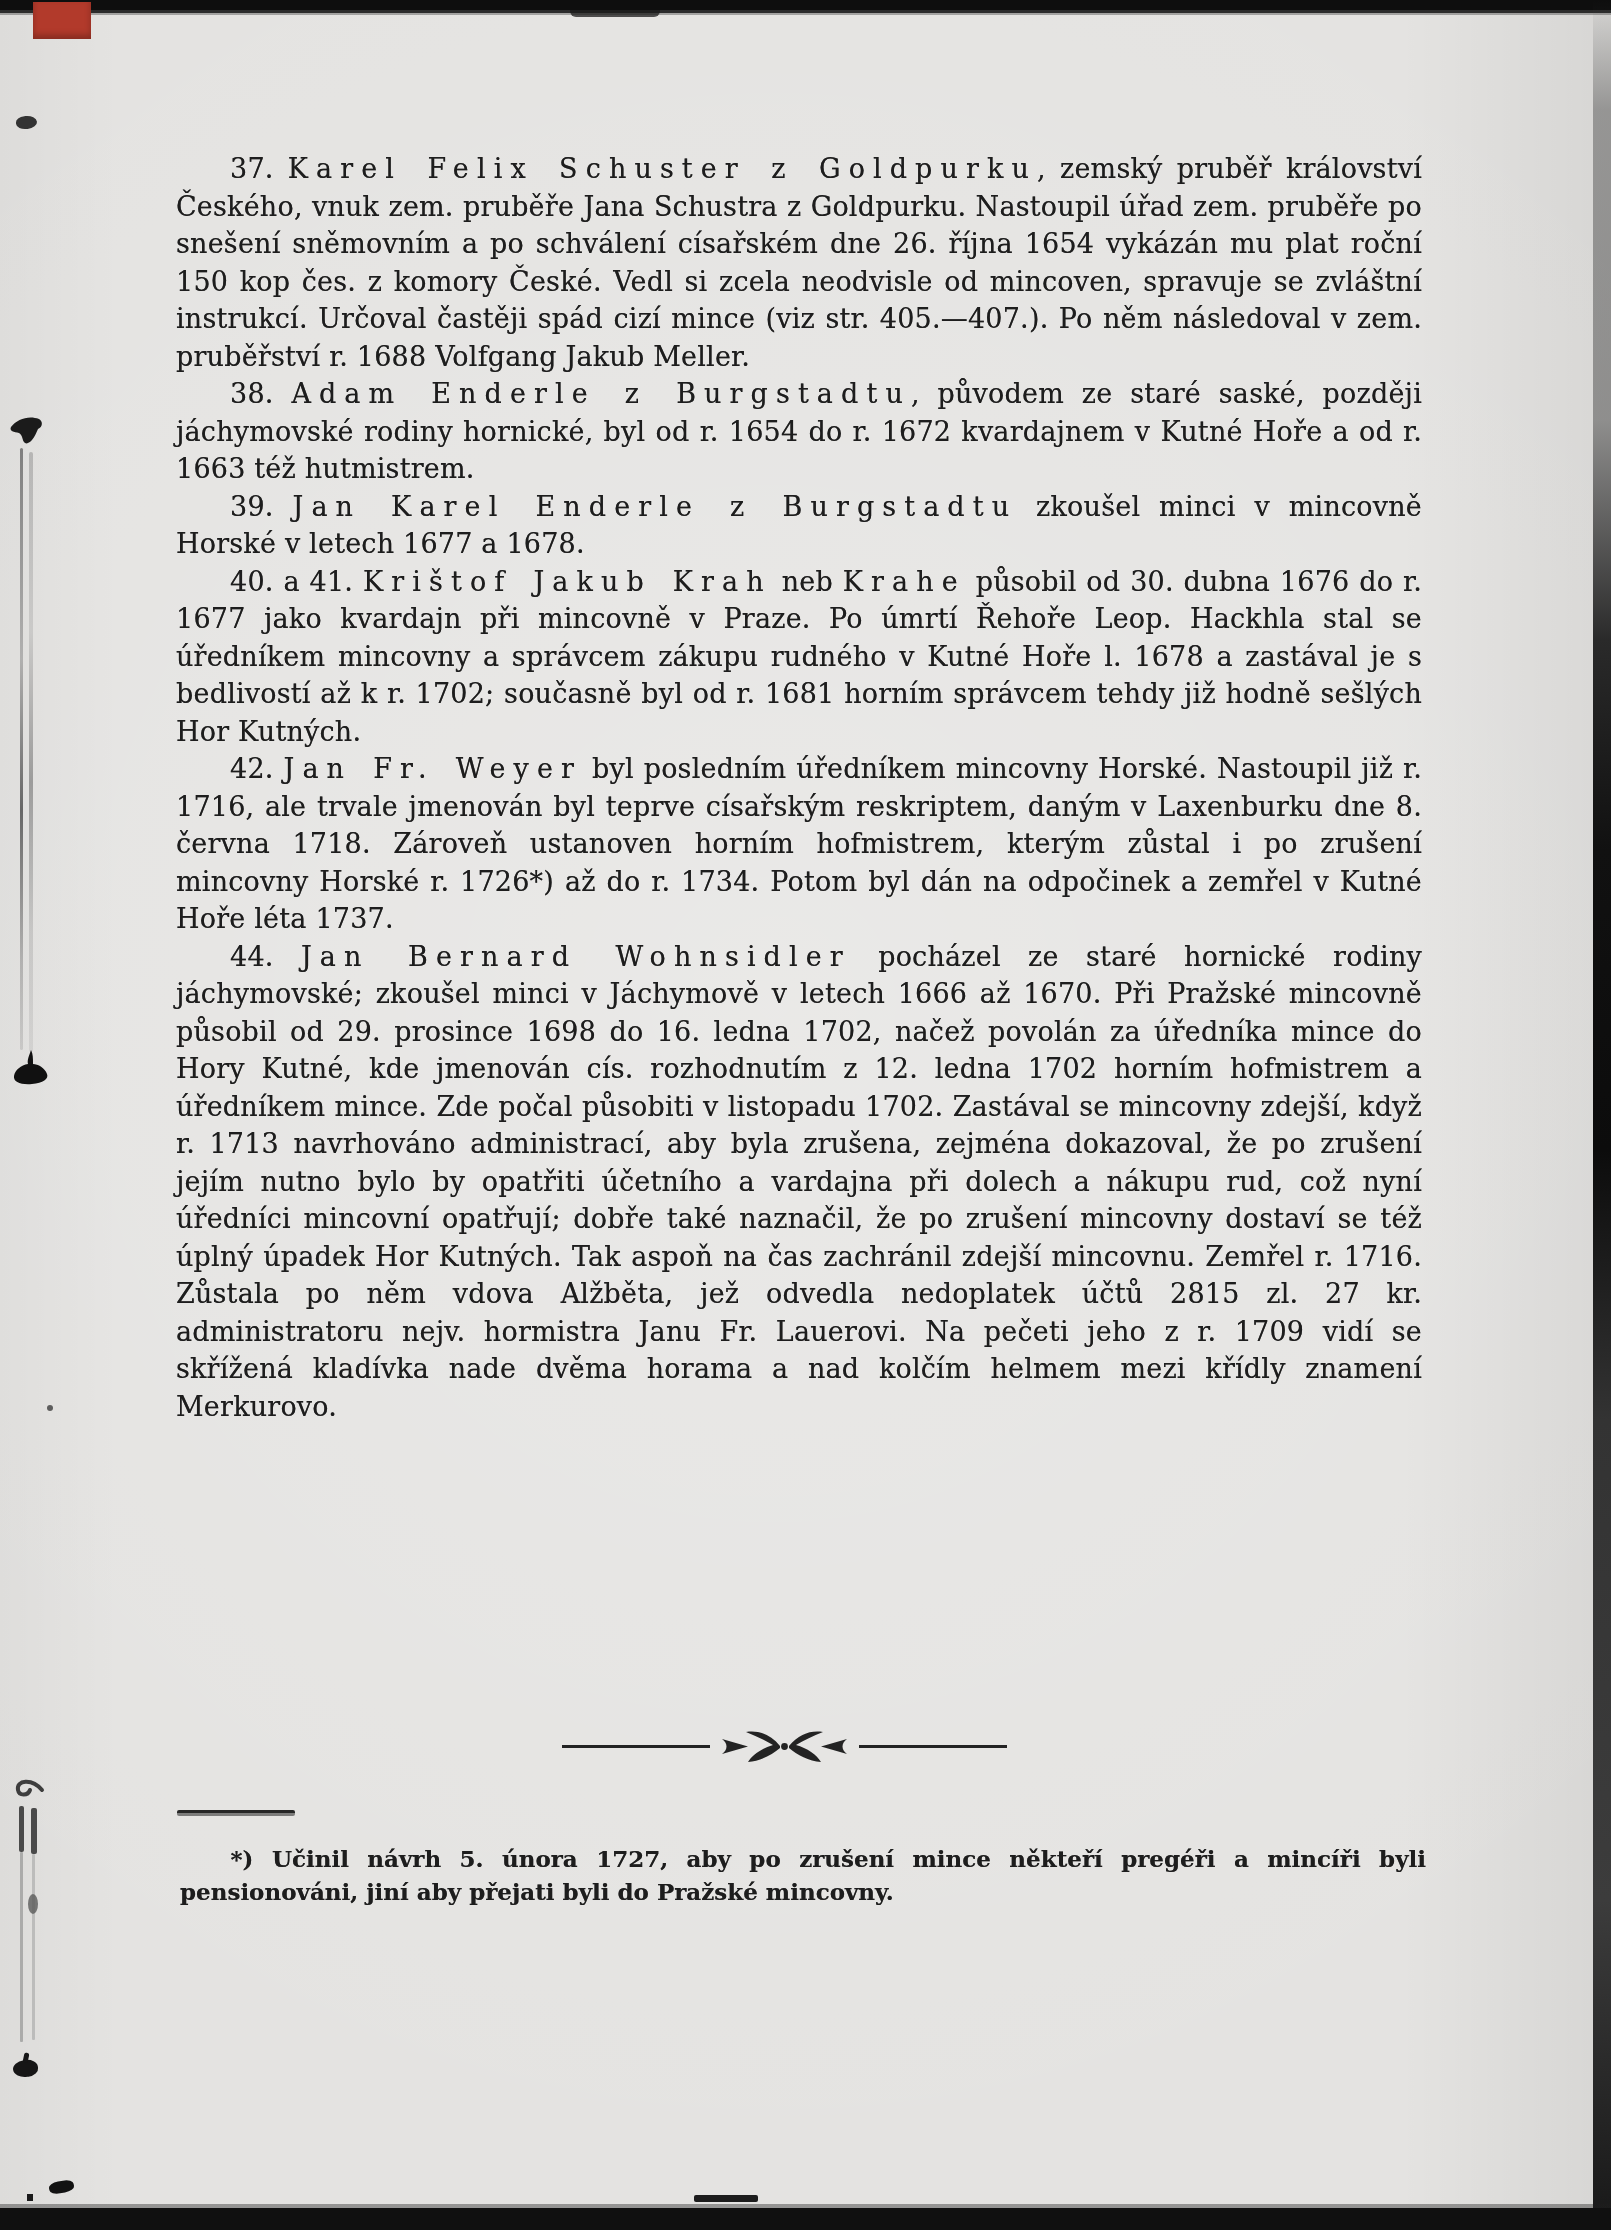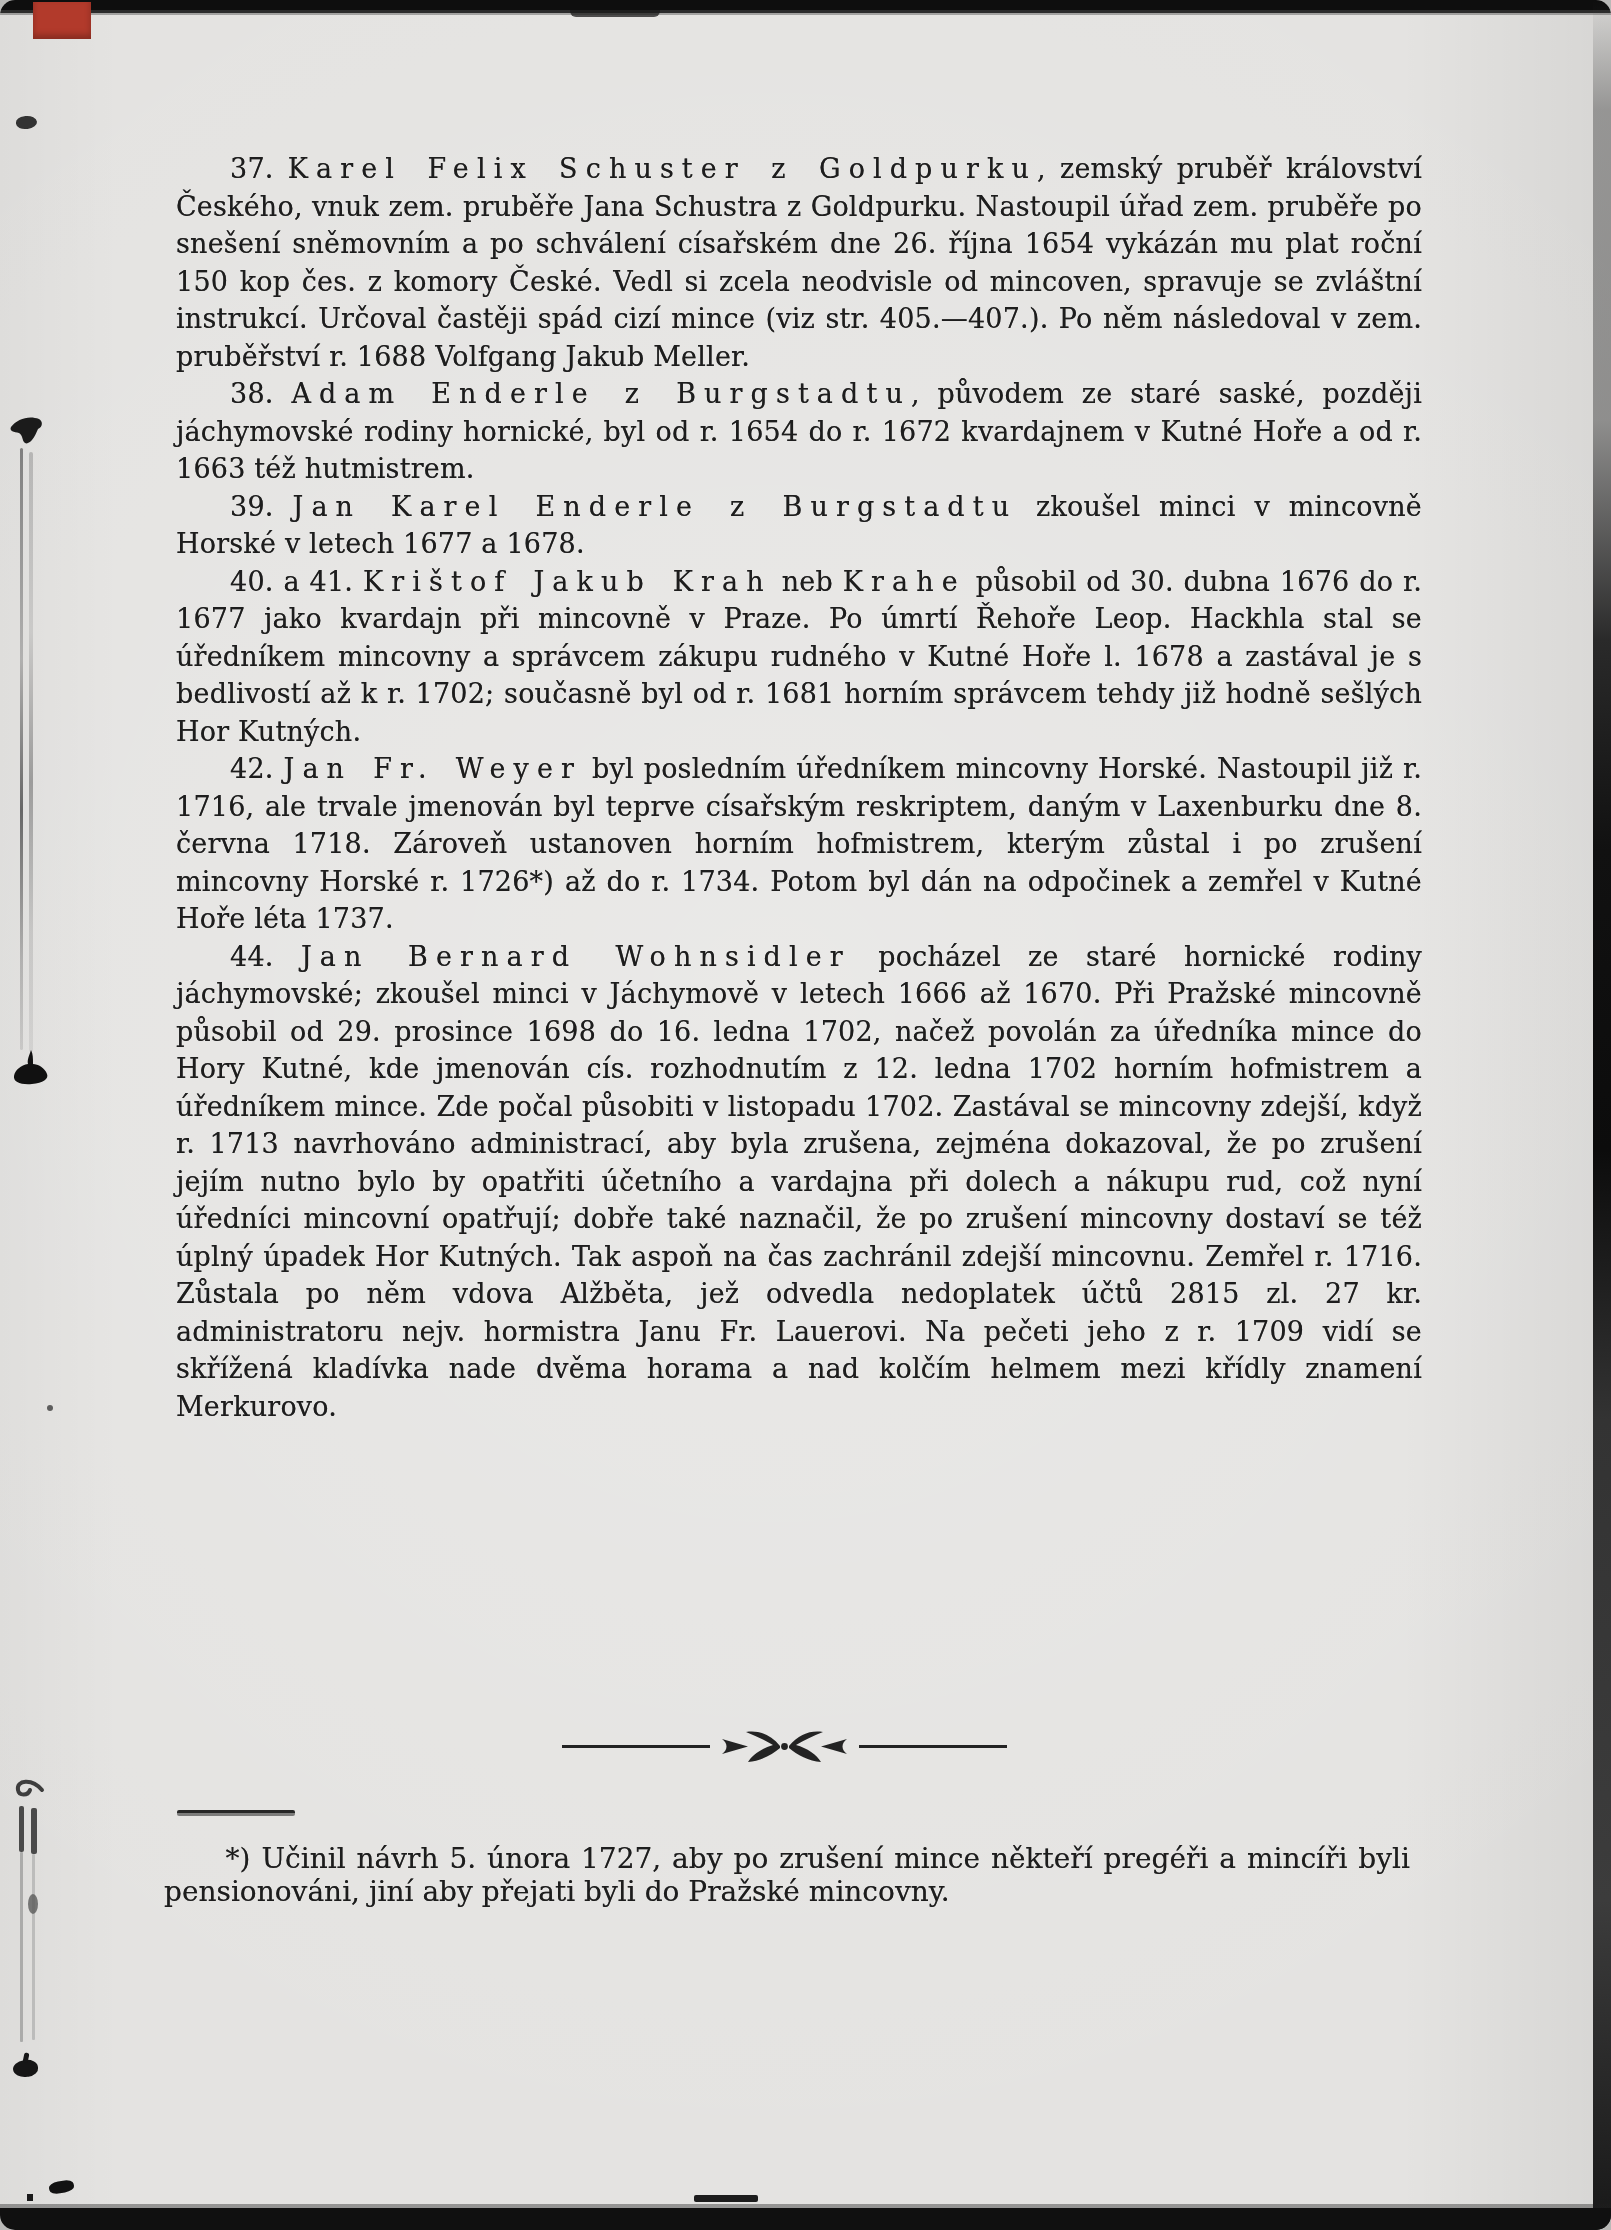--- a/index.html
+++ b/index.html
@@ -14,21 +14,20 @@
     position:relative;
     width:1611px;height:2230px;
     margin:0 auto;
     background:
       radial-gradient(ellipse 120% 90% at 48% 45%, rgba(255,255,255,.22), rgba(0,0,0,0) 60%),
       linear-gradient(to right, rgba(0,0,0,.03), rgba(0,0,0,0) 120px, rgba(0,0,0,0) 1400px, rgba(0,0,0,.06)),
       var(--paper);
     overflow:hidden;
     font-family:"DejaVu Serif","Liberation Serif",serif;
     color:var(--ink);
-    border-radius:15px;
   }
 
   
   .text-column{
     position:absolute;left:176px;top:150px;width:1246px;
     font-size:27px;line-height:37.5px;
     text-align:justify;
     text-shadow:0 0 .5px rgba(20,20,20,.65);
     letter-spacing:.2px;
   }
@@ -39,24 +38,25 @@
   .ornament{position:absolute;left:562px;top:1730px;width:445px;height:34px;color:#232323;}
   .ornament svg{display:block;}
 
   
   .footnote-rule{
     position:absolute;left:177px;top:1810px;width:118px;height:6px;
     background:linear-gradient(to bottom,#262626 0 3px, rgba(38,38,38,.55) 3px 6px);
     border-radius:2px;
   }
   .footnote{
-    position:absolute;left:164px;top:1842px;width:1246px;
-    font-size:28px;line-height:33px;text-align:justify;
+    position:absolute;left:180px;top:1842px;width:1246px;
+    font-size:23px;line-height:33px;text-align:justify;
     text-indent:2.2em;
     text-shadow:0 0 .4px rgba(20,20,20,.6);
+    font-weight:bold;
   }
   .footnote p{margin:0;}
 
   
   .page-number{
     position:absolute;left:176px;top:1928px;width:1200px;
     text-align:center;font-size:28px;letter-spacing:2px;
     text-shadow:0 0 .6px rgba(10,10,10,.8);
   }
 

